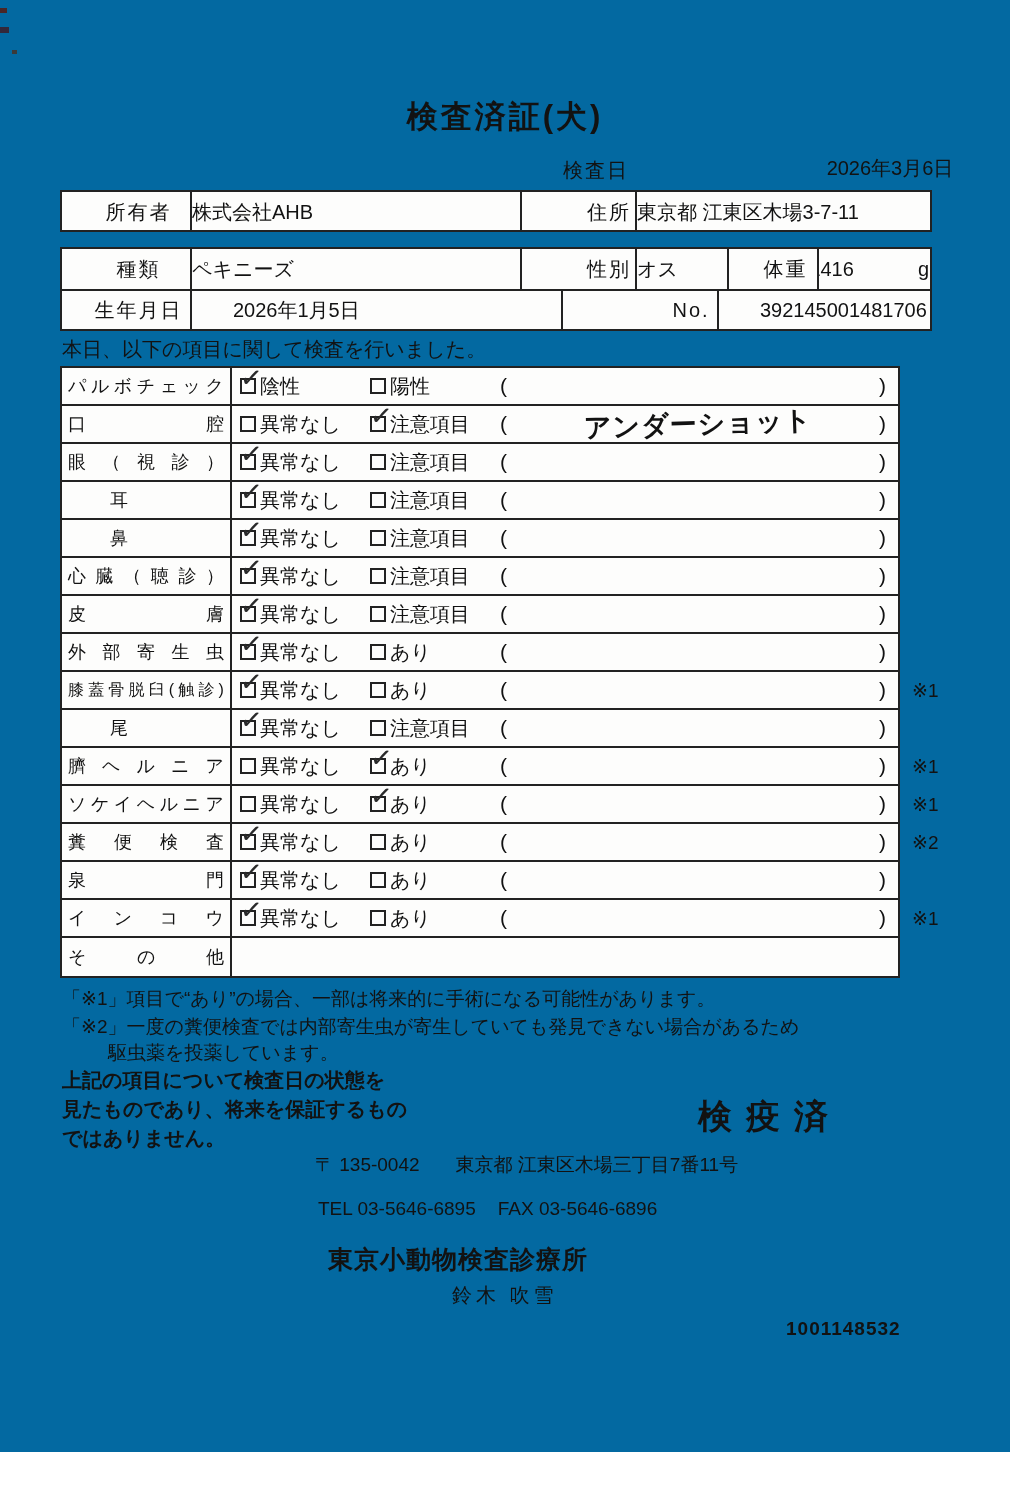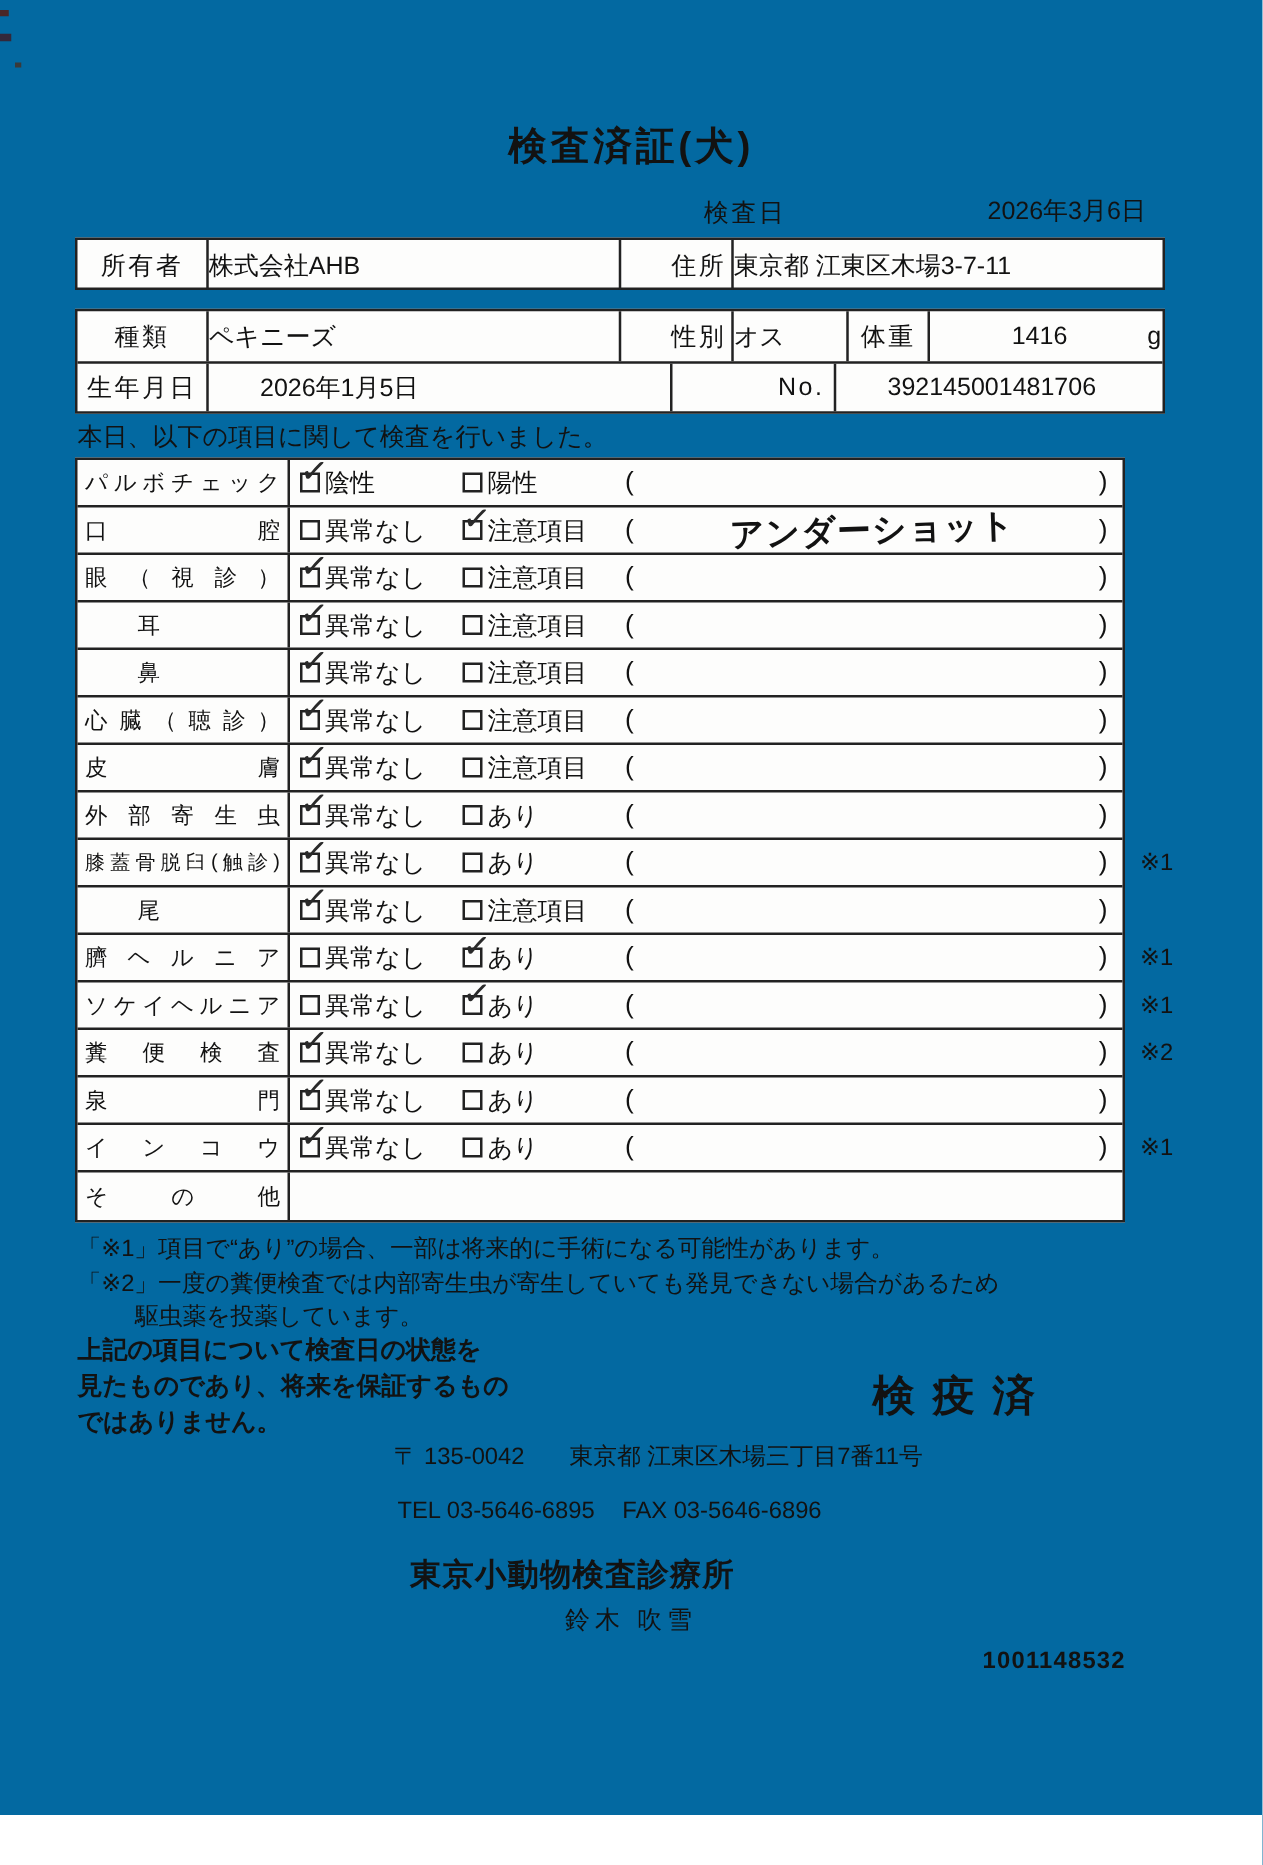--- a/index.html
+++ b/index.html
@@ -10,29 +10,29 @@
   
   .artifact { position:absolute; }
   .a1 { top:8px; left:0; width:7px; height:5px; background:#4a2626; }
   .a2 { top:27px; left:0; width:9px; height:6px; background:#33283a; }
   .a3 { top:50px; left:12px; width:5px; height:4px; background:#3a3a3a; }
 
   .title { position:absolute; top:96px; left:0; width:100%; text-align:center;
            font-size:31px; font-weight:bold; letter-spacing:3px; }
 
   .date-label { position:absolute; top:157px; left:563px; font-size:20px; letter-spacing:2px; }
-  .date-value { position:absolute; top:155px; left:790px; width:142px; text-align:left; font-size:20px; }
+  .date-value { position:absolute; top:155px; left:819px; width:142px; text-align:center; font-size:20px; }
 
   
   .tbl { position:absolute; left:60px; width:872px; border:2px solid #222; background:#fdfdfc; }
   .trow { display:flex; height:40px; }
   .trow + .trow { border-top:2px solid #222;gap:41px; }
   .cell { border-right:2px solid #222; display:flex; align-items:center; font-size:20px; overflow:hidden; white-space:nowrap; }
   .cell.last { border-right:none; flex:1; }
-  .lbl { justify-content:center; letter-spacing:2px; }
+  .lbl { justify-content:center; letter-spacing:2px;margin-left:25px; }
   .val { }
 
   .owner-table { top:190px; height:42px; }
   .info-table  { top:247px; }
 
   .w105 { width:105px; } .w330 { width:330px; } .w90 { width:90px;padding-left:36px; }
   .w92 { width:92px; } .w65 { width:65px; }
 
   .weight-cell { justify-content:flex-end; padding-right:1px;gap:44px; }
   .weight-unit { margin-left:20px; }

